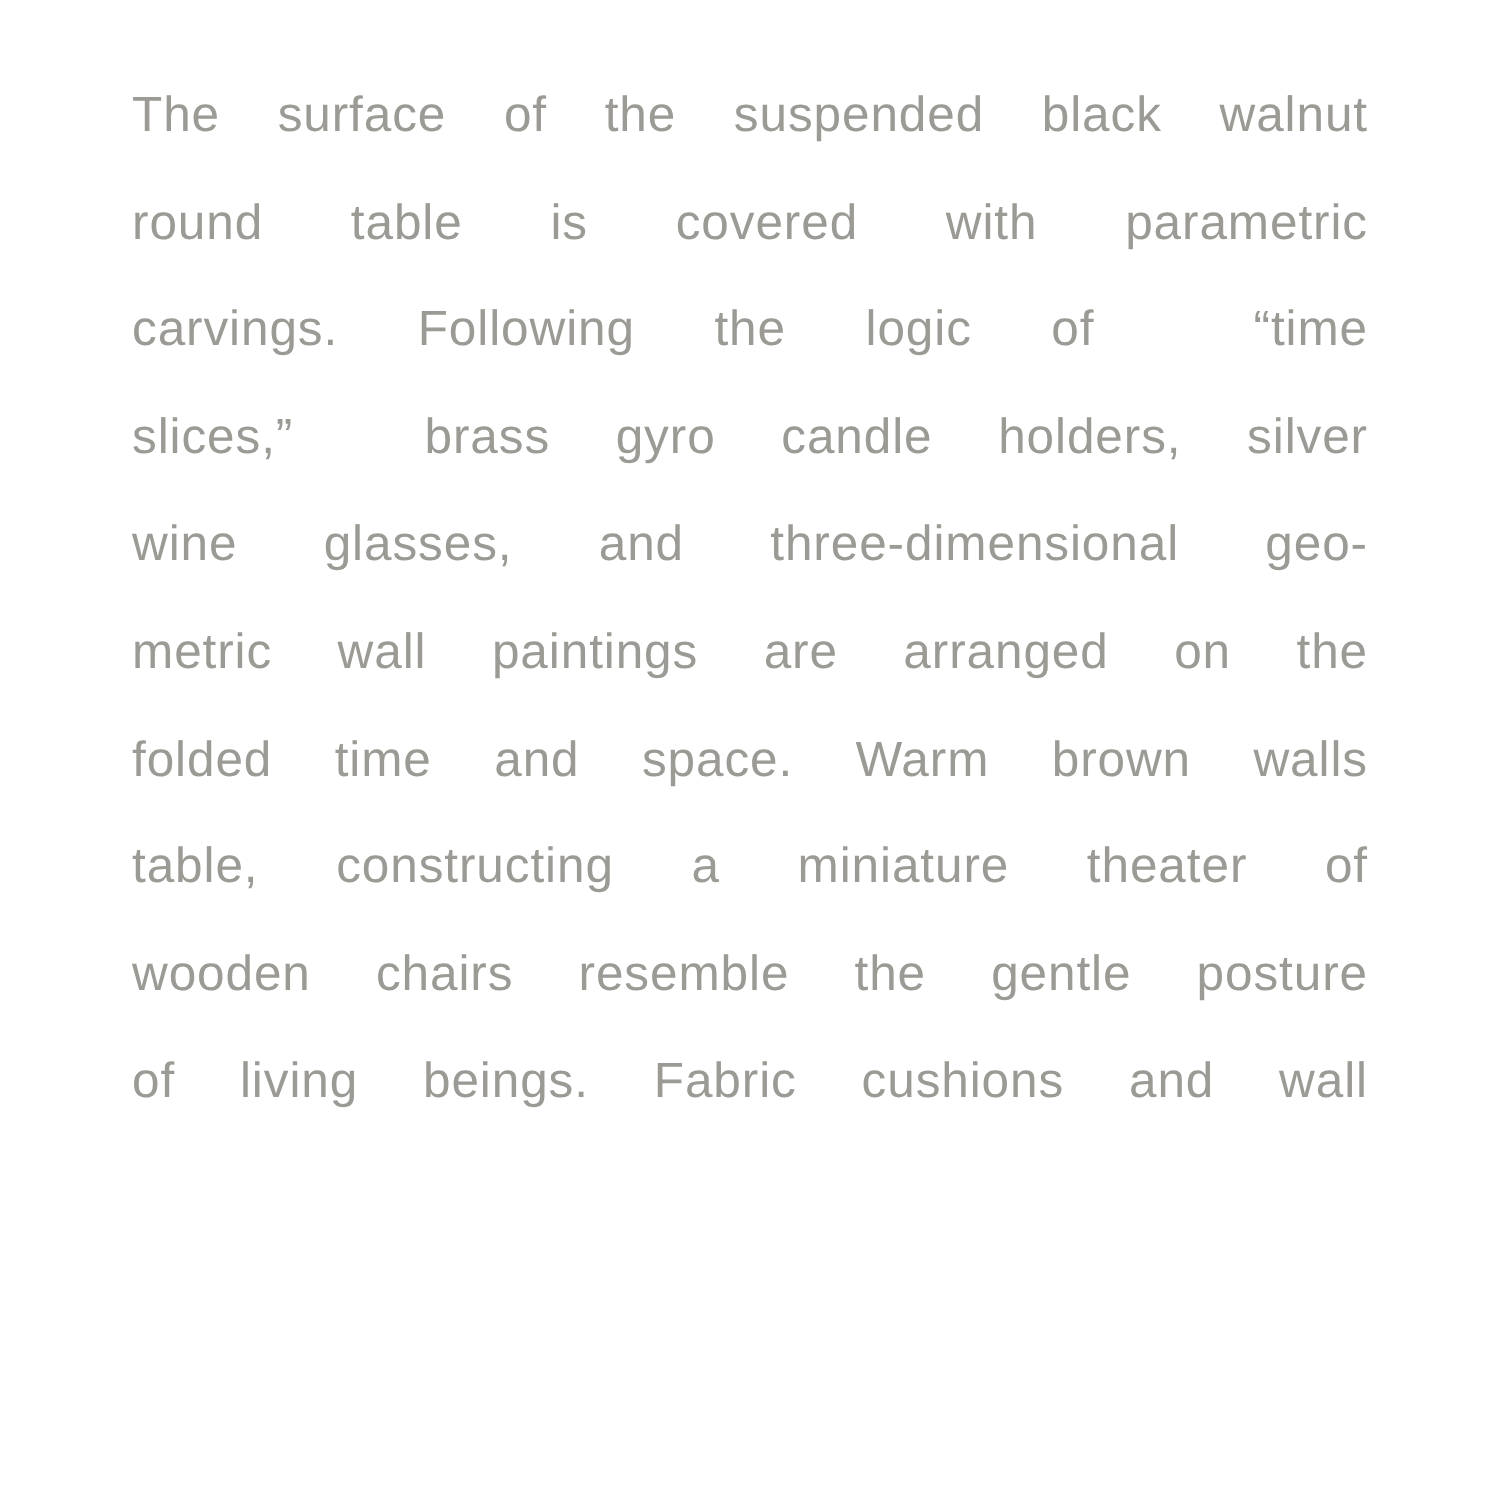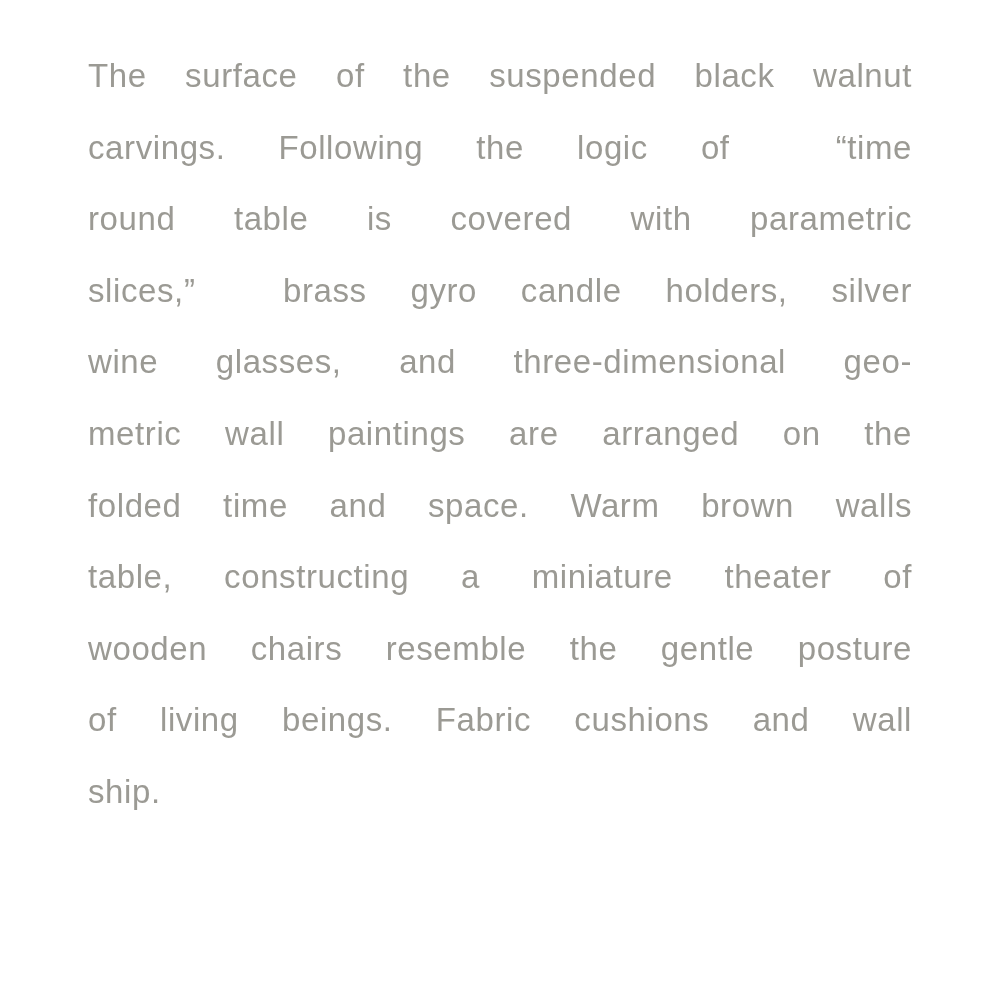--- a/index.html
+++ b/index.html
@@ -36,24 +36,23 @@
     text-align: left;
     text-align-last: left;
   }
 </style>
 </head>
 <body>
 
 <div class="page" style="background: rgb(255, 255, 255);">
   <div class="paragraph" style="color: rgb(155, 154, 148);">
     <div class="line">The surface of the suspended black walnut</div>
+    <div class="line">round table is covered with parametric</div>
     <div class="line">carvings. Following the logic of &nbsp;“time</div>
-    <div class="line">round table is covered with parametric</div>
     <div class="line">slices,” &nbsp;brass gyro candle holders, silver</div>
     <div class="line">wine glasses, and three-dimensional geo-</div>
     <div class="line">metric wall paintings are arranged on the</div>
     <div class="line">folded time and space. Warm brown walls</div>
     <div class="line">table, constructing a miniature theater of</div>
     <div class="line">wooden chairs resemble the gentle posture</div>
     <div class="line">of living beings. Fabric cushions and wall</div>
-    <div class="line last">ship.</div>
   </div>
 </div>
 
 </body></html>

